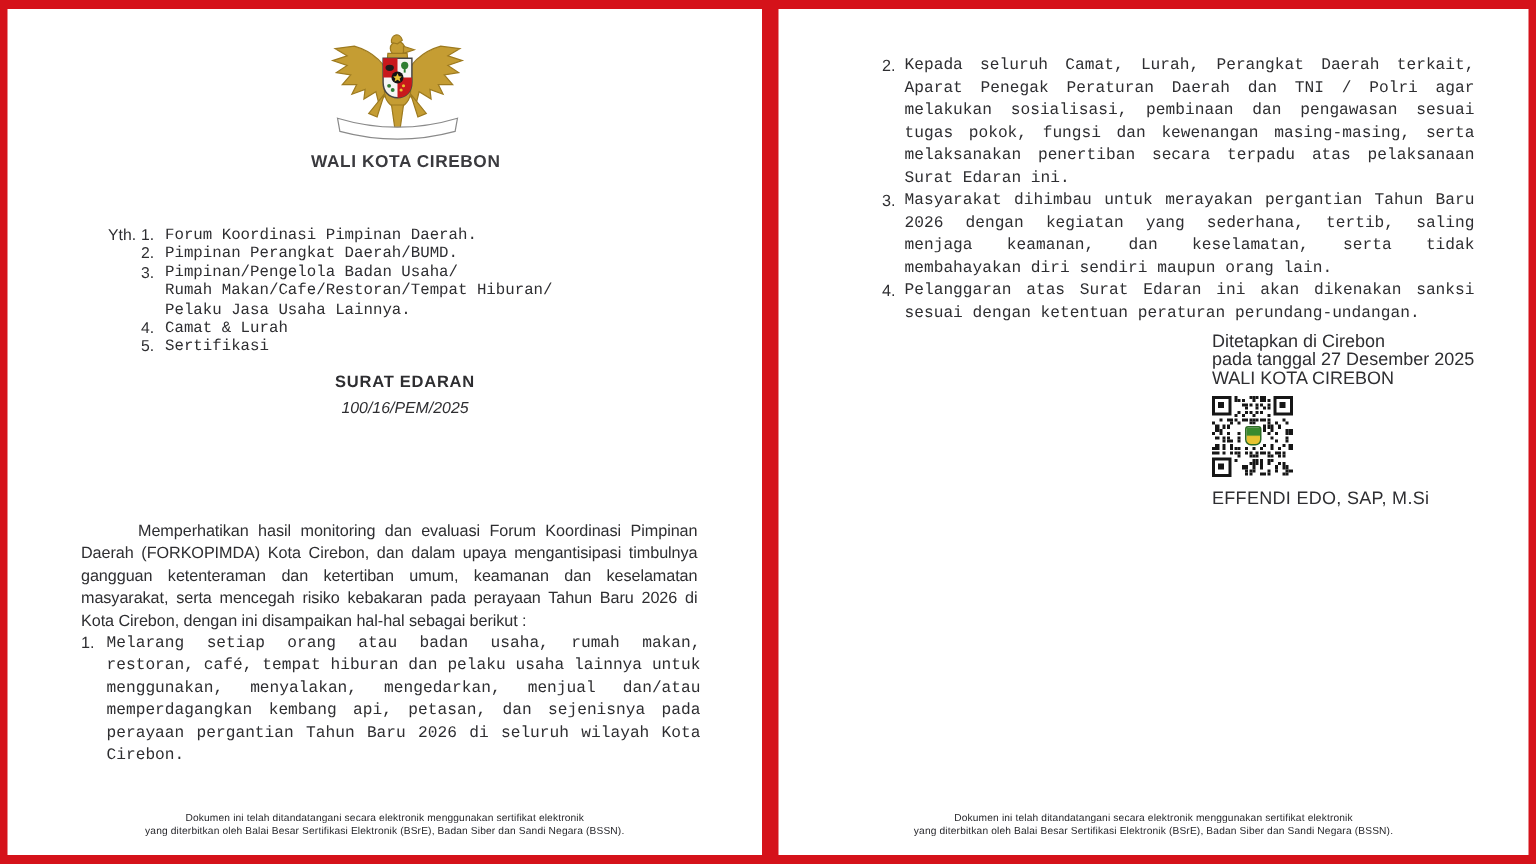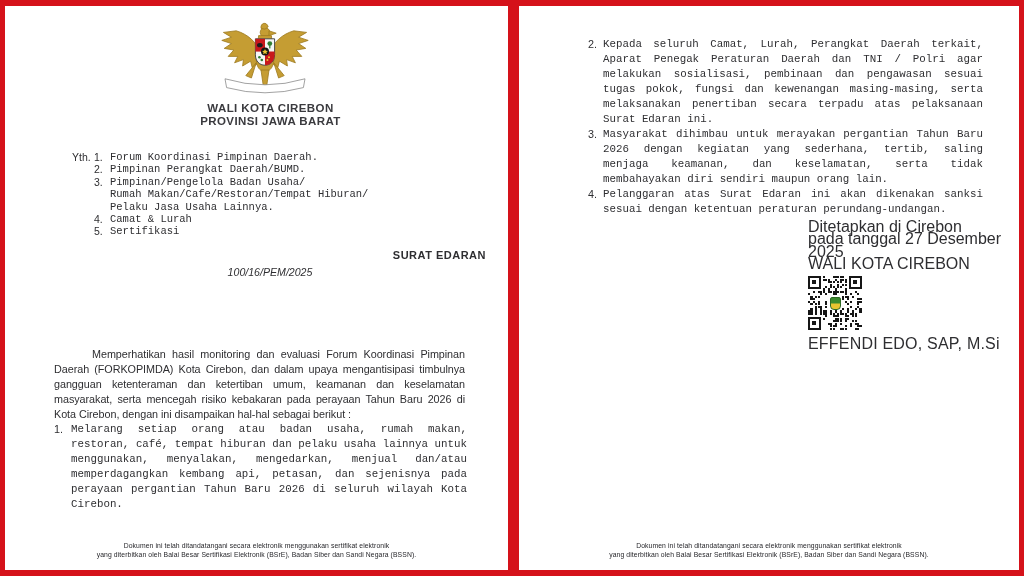--- a/index.html
+++ b/index.html
@@ -13,39 +13,39 @@
   
   .emblem{position:absolute;left:212px;top:8px;width:96px;height:88px;}
   .letterhead{position:absolute;left:0;right:0;top:96px;text-align:center;padding-left:28px;
               font-weight:bold;font-size:11.5px;line-height:12.5px;letter-spacing:.4px;color:#3a3a3e;}
   .recipients{position:absolute;left:67px;top:145px;font-size:10.5px;line-height:12.4px;display:flex;}
   .yth-label{width:22px;flex:0 0 22px;}
   .yth-row{display:flex;}
   .yth-row .n{width:16px;flex:0 0 16px;}
   .yth-row .t{white-space:pre-line;font-family:Liberation Mono, monospace;}
   .title-block{position:absolute;left:49px;top:243px;width:432px;text-align:center;}
-  .title-block .t1{font-weight:bold;font-size:11px;letter-spacing:.5px;margin-bottom:5px;text-align:right;}
+  .title-block .t1{font-weight:bold;font-size:11px;letter-spacing:.5px;margin-bottom:5px;}
   .title-block .t2{font-size:10.6px;margin-bottom:5px;font-style:italic;}
   .title-block .t3{font-size:10.6px;letter-spacing:.6px;margin-bottom:4px;}
   .title-block .t4{font-weight:bold;font-size:10.9px;line-height:15.5px;width:412px;margin:0 auto;letter-spacing:.2px;}
   .opening{position:absolute;left:49px;top:341px;width:411px;font-size:10.8px;line-height:15px;
            text-align:justify;text-indent:38px;letter-spacing:-.05px;}
   .numlist{display:flex;font-size:10.8px;line-height:15px;}
   .numlist .n{flex:0 0 17px;}
   .numlist .t{text-align:justify;flex:1;font-family:Liberation Mono, monospace;}
   #item1{position:absolute;left:49px;top:416px;width:413px;}
   .esign-footer{position:absolute;left:0;right:0;bottom:11px;text-align:center;
                 font-size:6.8px;line-height:9px;color:#27272b;letter-spacing:.1px;}
 
   
   .items2{position:absolute;left:69px;top:31px;width:395px;}
   .items2 .numlist .n{flex:0 0 15px;}
   .closing{position:absolute;left:70px;top:165px;width:393px;font-size:10.8px;line-height:14px;
            text-align:justify;text-indent:26px;}
-  .signature{position:absolute;left:289px;top:215px;font-size:16px;line-height:12.3px;}
+  .signature{position:absolute;left:289px;top:215px;font-size:12px;line-height:12.3px;}
   .qr{position:relative;width:54px;height:54px;margin-top:6px;background:#fff;}
   .qrf{position:absolute;width:13px;height:13px;border:2.4px solid #161616;box-sizing:border-box;}
   .qrf i{position:absolute;left:2.3px;top:2.3px;width:4px;height:4px;background:#161616;}
   .qrf.tl{left:0;top:0;} .qrf.tr{right:0;top:0;} .qrf.bl{left:0;bottom:0;}
   .qrmods i{position:absolute;width:2.1px;height:2.1px;background:#161616;}
   .qrlogo{position:absolute;left:20px;top:19px;width:14px;height:15px;background:#fff;}
   .qrlogo i{display:block;width:9px;height:11px;margin:1.5px auto;border-radius:2px 2px 4px 4px;
             background:linear-gradient(#3a8a2e 45%,#e8c431 55%);border:.8px solid #2d6b24;}
   .sig-name{margin-top:8px;letter-spacing:.2px;}
 </style>
@@ -80,21 +80,20 @@
         <circle cx="56" cy="56.5" r="1.6" fill="#2f7d32"></circle>
         <circle cx="65" cy="53" r="1.3" fill="#e8c431"></circle>
         <circle cx="63" cy="56.5" r="1.3" fill="#e8c431"></circle>
         <circle cx="60" cy="46" r="5" fill="#141414"></circle>
         <polygon points="60,42.6 61.1,45 63.6,45.2 61.8,46.9 62.4,49.4 60,48 57.6,49.4 58.2,46.9 56.4,45.2 58.9,45" fill="#e8c431"></polygon>
       </g>
     </svg>
 
     <div class="letterhead">
       <div>WALI KOTA CIREBON</div>
-      <div>PROVINSI JAWA BARAT</div>
     </div>
 
     <div class="recipients">
       <span class="yth-label">Yth.</span>
       <div>
         <div class="yth-row">
           <span class="n">1.</span>
           <span class="t">Forum Koordinasi Pimpinan Daerah.</span>
         </div>
         <div class="yth-row">

